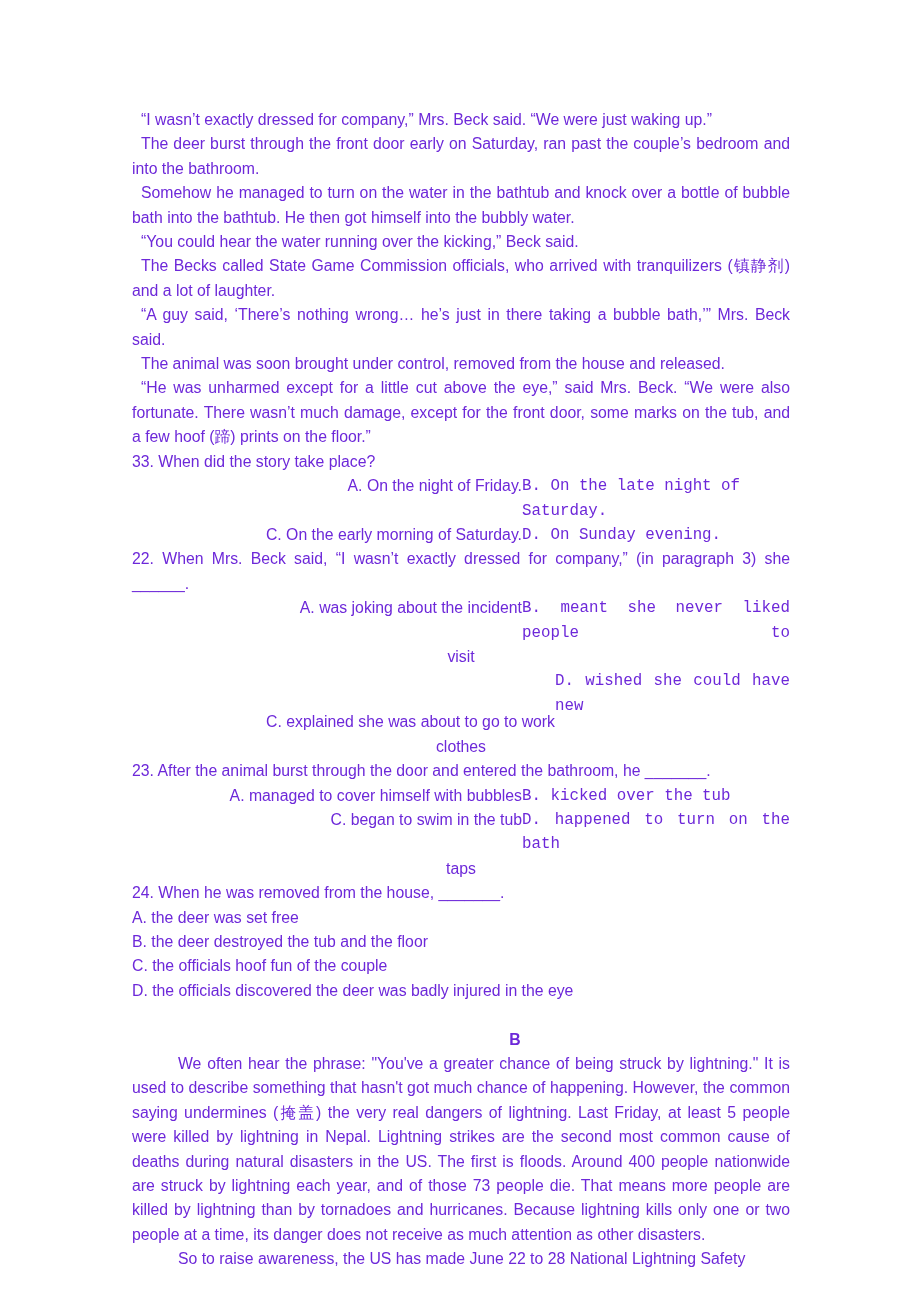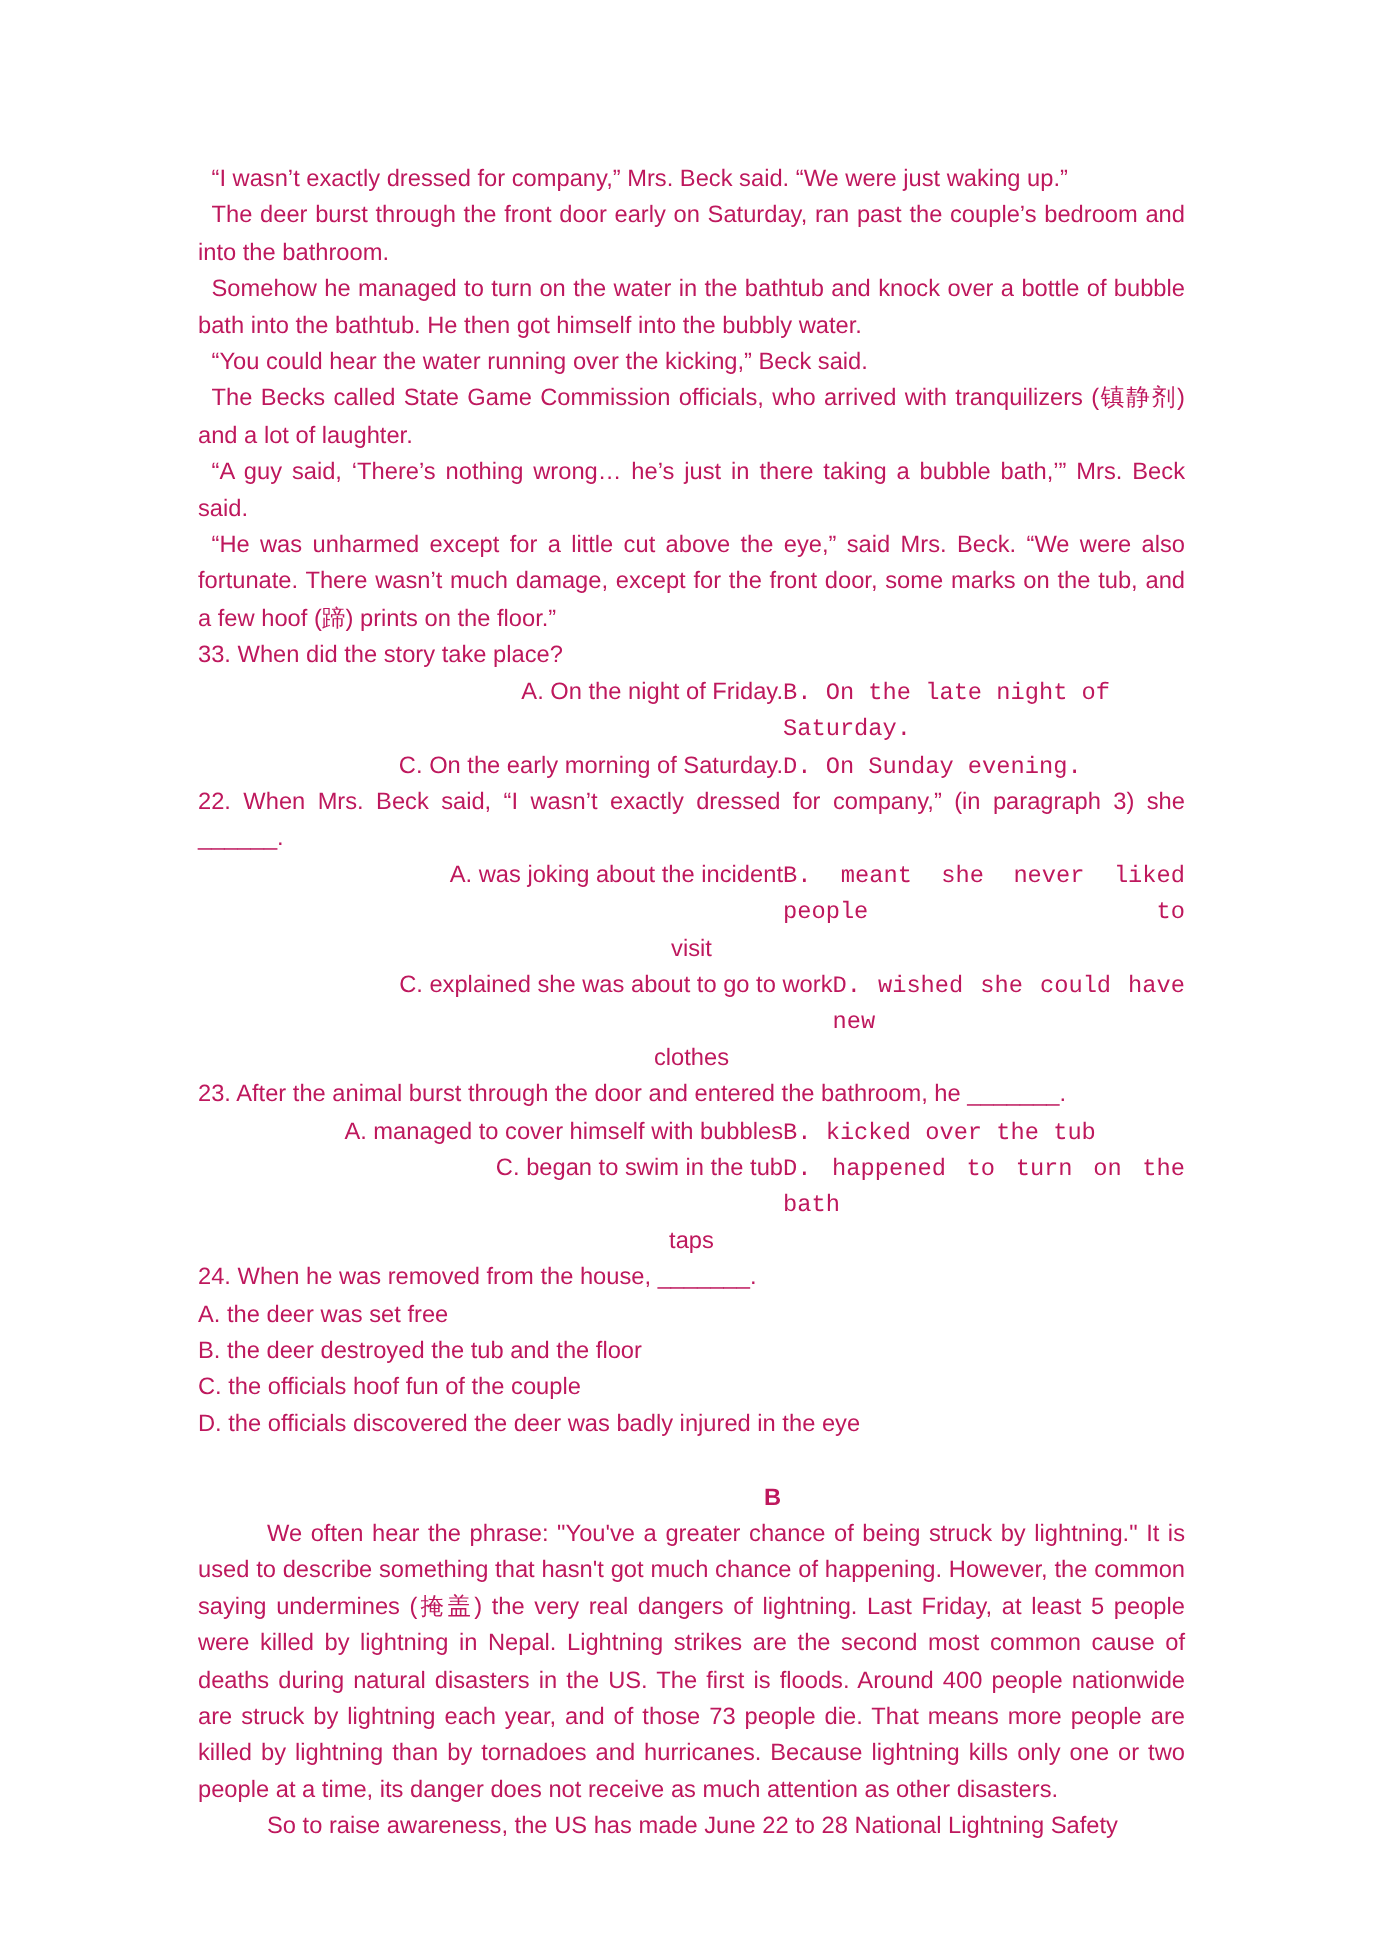--- a/index.html
+++ b/index.html
@@ -7,36 +7,36 @@
     padding: 0;
     background: #ffffff;
   }
   .page {
     position: relative;
     width: 792px;
     height: 1302px;
     background: #ffffff;
     overflow: hidden;
     font-family: "Liberation Sans", "DejaVu Sans", sans-serif;
-    color: #be185d;
+    color: #6d28d9;
   }
   .text-block {
     position: absolute;
     left: 132px;
     top: 108px;
     width: 658px;
     font-size: 15.8px;
     line-height: 24.4px;
   }
   .text-block p, .text-block div { margin: 0; padding: 0; }
   .para { text-align: justify; text-indent: 9px; }
   .qstem { text-align: justify; }
   .optrow { display: flex; }
   .optcol { flex: 0 0 390px; box-sizing: border-box; padding-left: 9px; text-align: right; }
-  .optcol.wide { flex-basis: 423px; }
+  .optcol.wide { flex-basis: 423px; margin-top: 41px; }
   .optfill { flex: 1 1 auto; font-family: Liberation Mono, monospace; }
   .optfill.j { text-align: justify; text-align-last: justify; }
   .opt-single { padding-left: 9px; }
   .wrapline { text-align: center; }
   .section-heading {
     font-weight: bold;
     text-align: center;
     position: relative;
     left: 54px;
     margin-top: 24.4px !important;
@@ -48,20 +48,21 @@
 
 <div class="page">
   <div class="text-block">
 
     <p class="para">“I wasn’t exactly dressed for company,” Mrs. Beck said. “We were just waking up.”</p>
     <p class="para">The deer burst through the front door early on Saturday, ran past the couple’s bedroom and into the bathroom.</p>
     <p class="para">Somehow he managed to turn on the water in the bathtub and knock over a bottle of bubble bath into the bathtub. He then got himself into the bubbly water.</p>
     <p class="para">“You could hear the water running over the kicking,” Beck said.</p>
     <p class="para">The Becks called State Game Commission officials, who arrived with tranquilizers (镇静剂) and a lot of laughter.</p>
     <p class="para">“A guy said, ‘There’s nothing wrong… he’s just in there taking a bubble bath,’” Mrs. Beck said.</p>
+    <p class="para">The animal was soon brought under control, removed from the house and released.</p>
     <p class="para">“He was unharmed except for a little cut above the eye,” said Mrs. Beck. “We were also fortunate. There wasn’t much damage, except for the front door, some marks on the tub, and a few hoof (蹄) prints on the floor.”</p>
 
     <div class="qstem">33. When did the story take place?</div>
     <div class="optrow">
       <span class="optcol">A. On the night of Friday.</span>
       <span class="optfill">B. On the late night of Saturday.</span>
     </div>
     <div class="optrow">
       <span class="optcol">C. On the early morning of Saturday.</span>
       <span class="optfill">D. On Sunday evening.</span>

